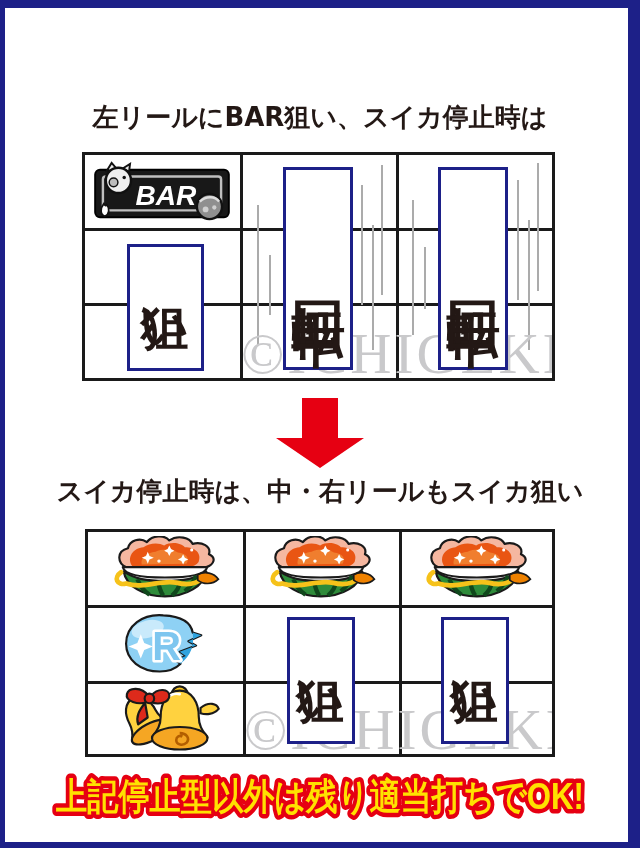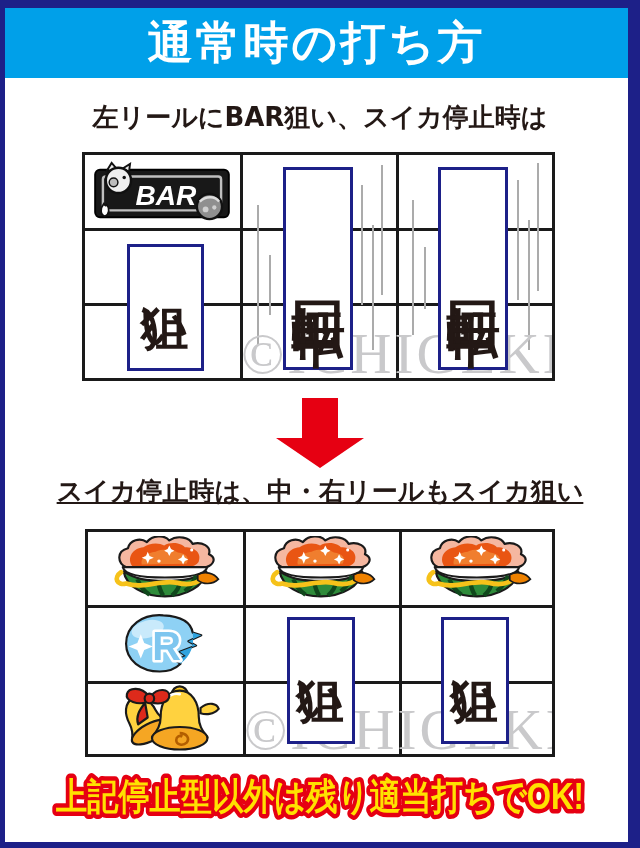--- a/index.html
+++ b/index.html
@@ -5,21 +5,21 @@
   html,body{margin:0;padding:0;}
   body{font-family:"DejaVu Sans","Liberation Sans",sans-serif;}
   #stage{position:relative;width:640px;height:848px;background:#1D2088;overflow:hidden;}
   #paper{position:absolute;left:5px;top:8px;width:623px;height:834px;background:#ffffff;}
   #header{position:absolute;left:5px;top:8px;width:623px;height:70px;background:#00A0E9;
           display:flex;align-items:center;justify-content:center;}
   #header .title{color:#ffffff;font-size:45px;font-weight:900;letter-spacing:3px;white-space:nowrap;}
   .instruction{position:absolute;left:0;width:640px;text-align:center;color:#231815;
                font-size:26px;font-weight:900;white-space:nowrap;}
   #instruction1{top:100px;}
-  #instruction2{top:474px;text-decoration:underline;}
+  #instruction2{top:474px;}
   .reel-grid{position:absolute;background:#ffffff;border:3px solid #1a1a1a;box-sizing:border-box;overflow:hidden;}
   #grid1{left:82px;top:152px;width:473px;height:229px;}
   #grid2{left:85px;top:529px;width:470px;height:228px;}
   .vline{position:absolute;top:0;width:3px;height:100%;background:#1a1a1a;}
   .hline{position:absolute;left:0;height:3px;width:100%;background:#1a1a1a;}
   .mline{position:absolute;width:2px;background:#ABABAB;}
   .aim-box{position:absolute;background:#ffffff;border:3px solid #1D2088;box-sizing:border-box;
            display:flex;align-items:center;justify-content:center;z-index:5;}
   .vtext{writing-mode:vertical-rl;text-orientation:upright;color:#231815;font-weight:900;
          line-height:1;white-space:nowrap;}
@@ -31,23 +31,20 @@
   .symbol{position:absolute;z-index:2;}
   #arrow-wrap{position:absolute;left:270px;top:397px;width:100px;height:73px;}
   #footer-note{position:absolute;left:0;top:763px;width:640px;height:62px;}
 </style>
 </head>
 <body>
 
 <div id="stage">
   <div id="paper"></div>
 
-  <div id="header">
-    <div class="title">通常時の打ち方</div>
-  </div>
 
   <div class="instruction" id="instruction1">左リールにBAR狙い、スイカ停止時は</div>
 
   <div class="reel-grid" id="grid1">
     <div class="vline" style="left:155px;"></div>
     <div class="vline" style="left:311px;"></div>
     <div class="hline" style="top:73px;"></div>
     <div class="hline" style="top:148px;"></div>
 
     <div class="mline" style="left:172px;top:50px;height:140px;"></div>

